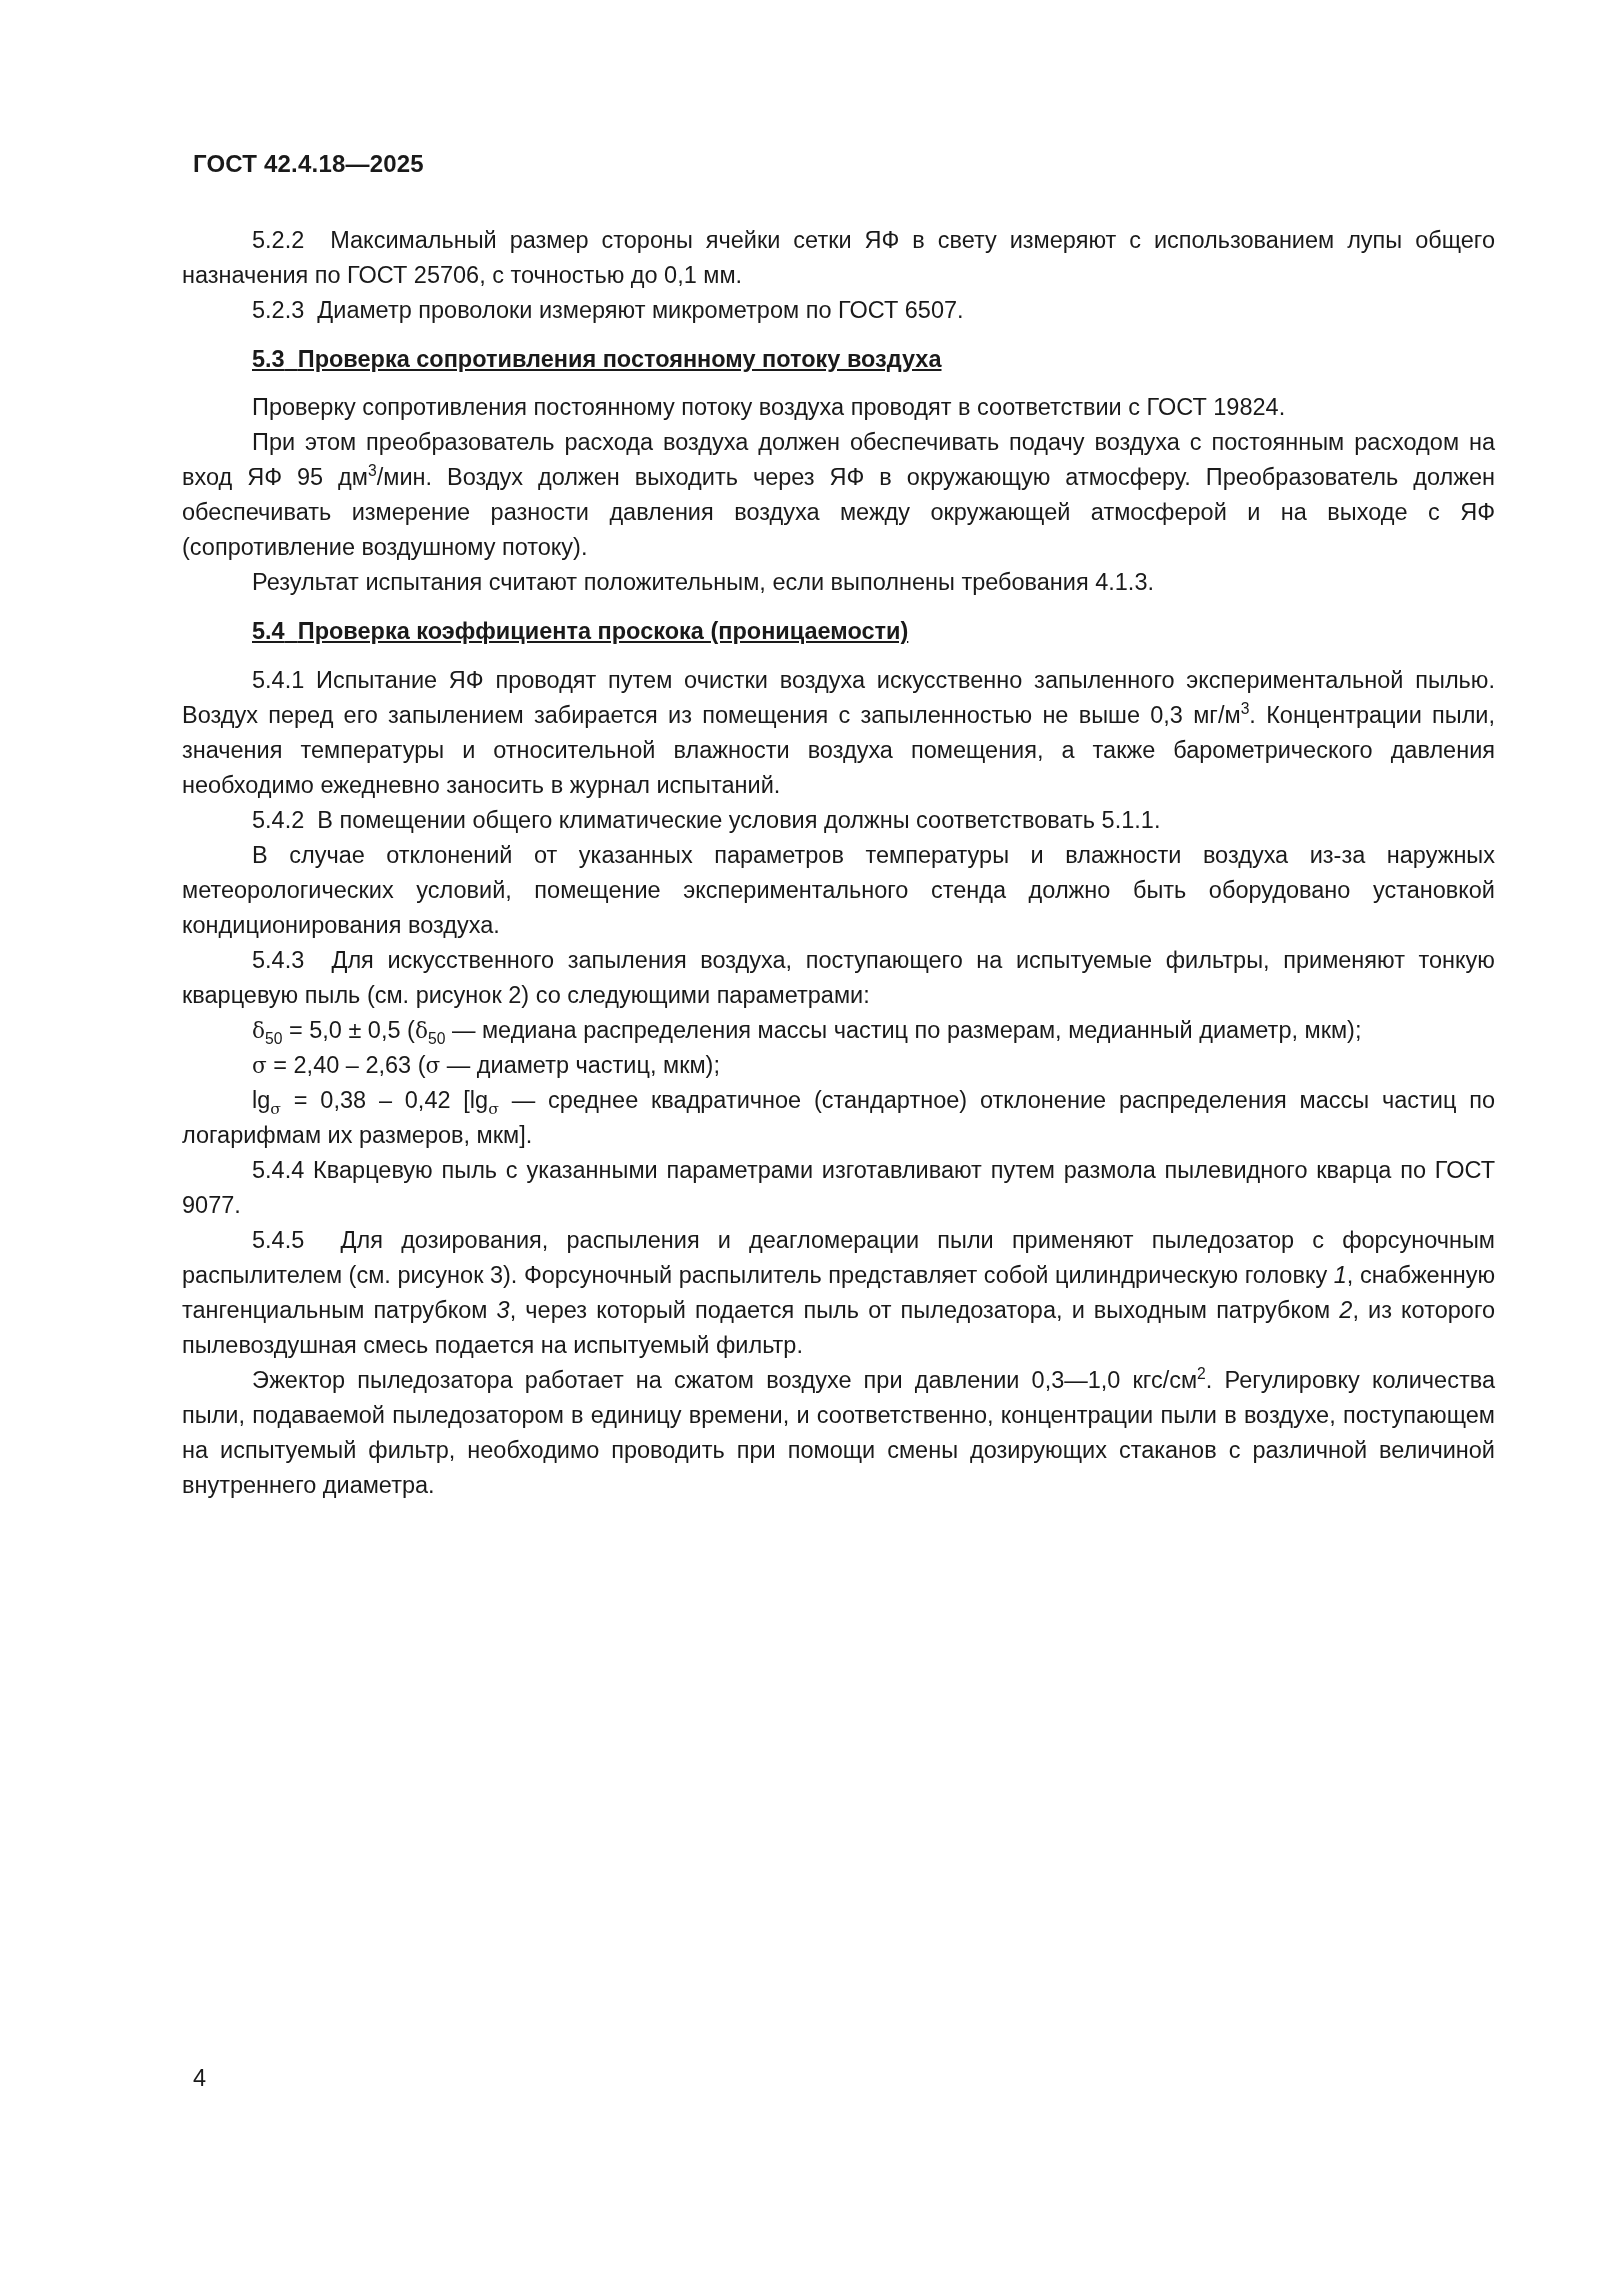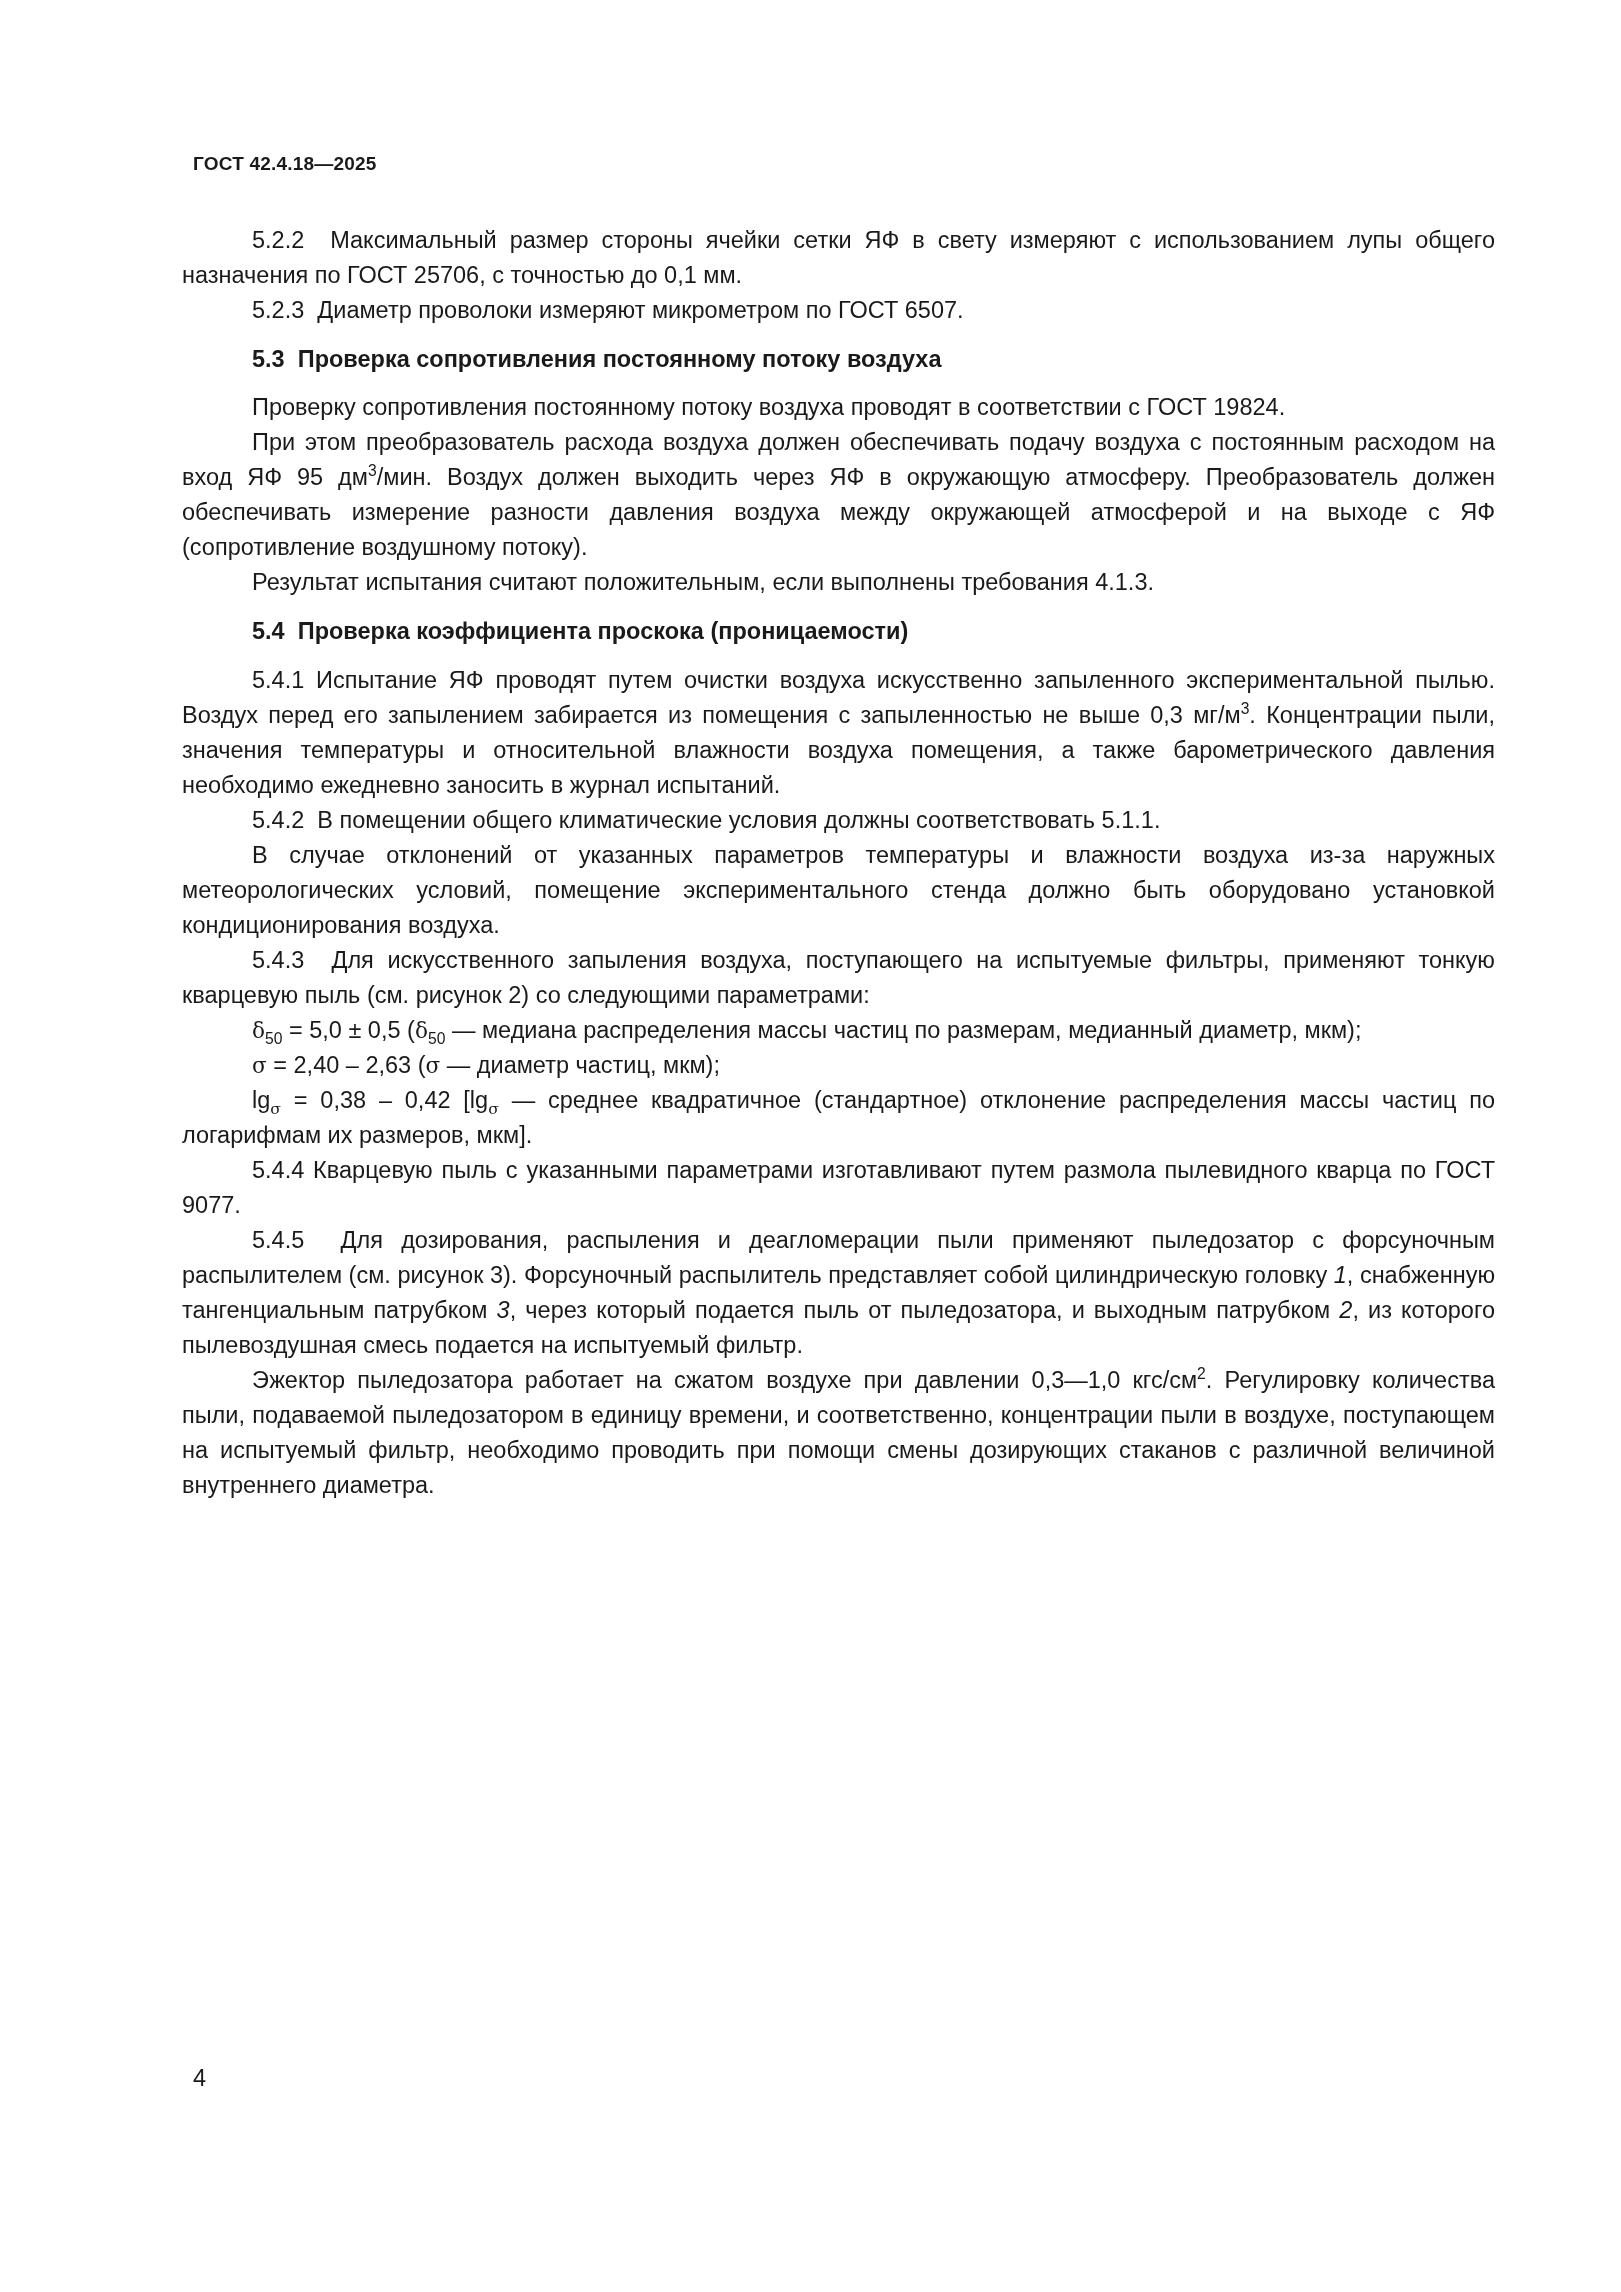--- a/index.html
+++ b/index.html
@@ -2,30 +2,31 @@
 <html><head>
 <meta charset="utf-8">
 <style>
   html, body { margin: 0; padding: 0; background: #ffffff; }
   body {
     width: 1621px; height: 2293px; position: relative; overflow: hidden;
     font-family: "Liberation Sans", sans-serif; color: #1a1a1a;
   }
   .header {
     position: absolute; left: 193px; top: 149px;
-    font-size: 19px; font-weight: bold; line-height: 29px; letter-spacing: 0.2px;
+    font-size: 24px; font-weight: bold; line-height: 29px; letter-spacing: 0.2px;
   }
   .content {
     position: absolute; left: 182px; top: 223px; width: 1313px;
     font-size: 23.5px; line-height: 35px;
   }
   .p { text-align: justify; text-indent: 70px; margin: 0; }
   .h {
     margin: 13.7px 0 13.7px 0; padding-left: 70px; font-weight: bold;
     line-height: 35px;
+    text-decoration: underline;
   }
   .num { white-space: pre; }
   sub, sup { font-size: 15.7px; line-height: 0; }
   sub { vertical-align: -5.9px; }
   sup { vertical-align: 8.8px; }
   .greek { font-family: "DejaVu Serif", serif; font-size: 21.6px; }
   i { font-style: italic; }
   .page-num {
     position: absolute; left: 193px; top: 2064px; font-size: 23.5px; line-height: 29px;
   }

